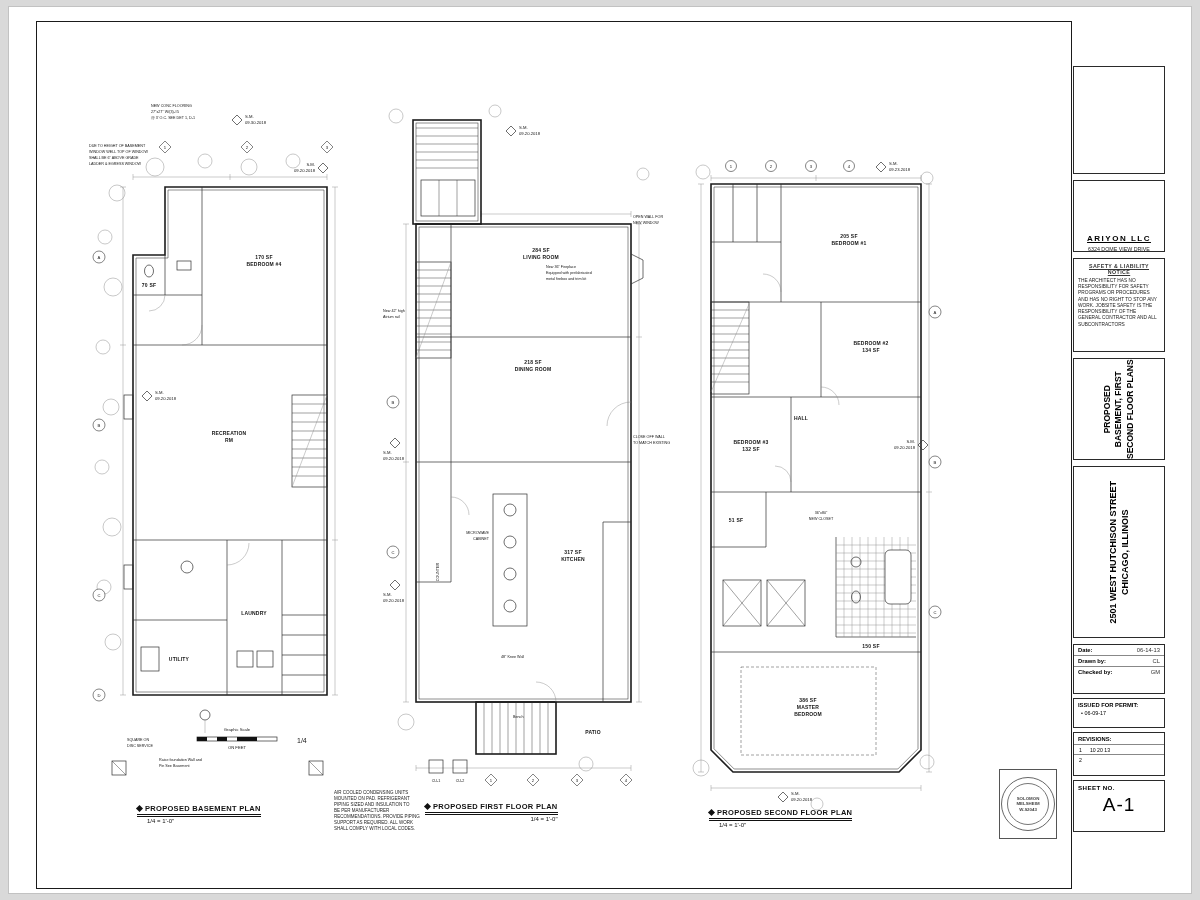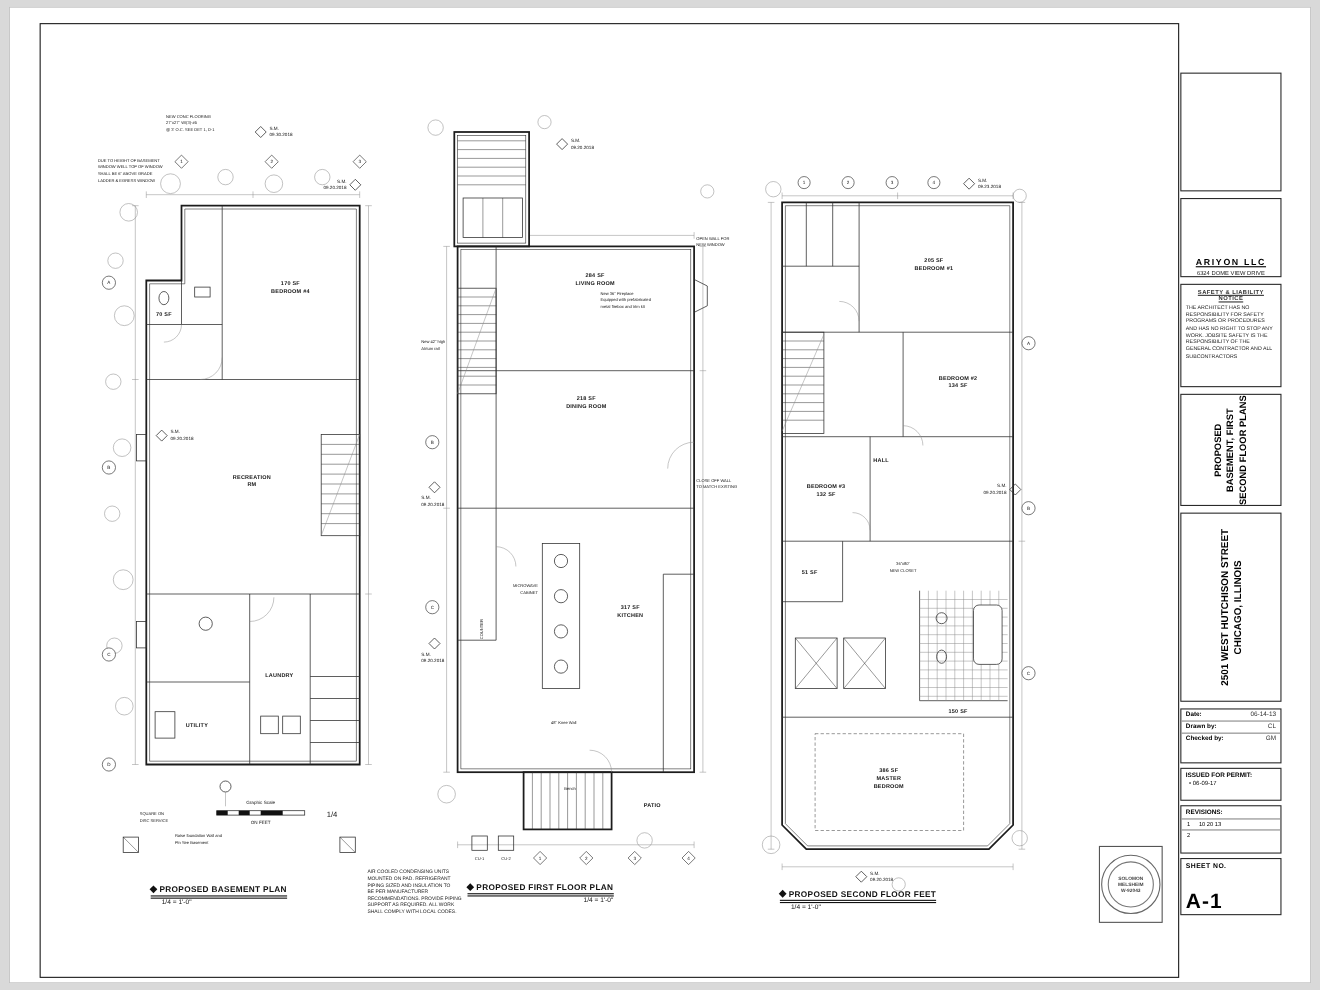--- a/index.html
+++ b/index.html
@@ -46,21 +46,21 @@
   .meta-label { font-weight:bold; }
   .meta-value { color:#333; }
   .tb-permit { padding:3px 4px; }
   .permit-title { font-size:5.8px; font-weight:bold; }
   .permit-item { font-size:5.4px; margin-top:2px; padding-left:3px; }
   .tb-rev { padding:3px 0 0 0; }
   .rev-title { font-size:5.8px; font-weight:bold; padding:0 4px 2px 4px; }
   .rev-row { display:flex; gap:8px; font-size:5.2px; padding:1.5px 5px; border-top:.5px solid #888; }
   .tb-sheet { padding:3px 4px; }
   .sheet-label { font-size:6.2px; font-weight:bold; letter-spacing:.4px; }
-  .sheet-value { font-size:19px; font-weight:bold; text-align:left; margin-top:18px; letter-spacing:1px; }
+  .sheet-value { font-size:19px; font-weight:normal; text-align:center; margin-top:3px; letter-spacing:1px; }
 
   .stamp-box { position:absolute; left:990px; top:762px; width:58px; height:70px; border:1px solid #555; display:flex; align-items:center; justify-content:center; background:#fff; }
   .stamp-circle { width:54px; height:54px; border:1.5px solid #666; border-radius:50%; position:relative; display:flex; align-items:center; justify-content:center; }
   .stamp-circle::before { content:""; position:absolute; inset:5px; border:.6px solid #777; border-radius:50%; }
   .stamp-text { font-size:4.4px; text-align:center; line-height:1.25; color:#444; font-weight:bold; }
 </style>
 </head>
 <body>
 
 <div class="paper">
@@ -371,21 +371,21 @@
   <div class="plan-title" style="left:416px; top:795px;text-align:right;">
     <div class="pt-row">
         <span class="pt-bullet"></span>
         <span class="pt-text">PROPOSED FIRST FLOOR PLAN</span>
       </div>
     <div class="pt-scale">1/4 = 1'-0"</div>
   </div>
   <div class="plan-title" style="left:700px; top:801px;">
     <div class="pt-row">
         <span class="pt-bullet"></span>
-        <span class="pt-text">PROPOSED SECOND FLOOR FEET</span>
+        <span class="pt-text">PROPOSED SECOND FLOOR PLAN</span>
       </div>
     <div class="pt-scale">1/4 = 1'-0"</div>
   </div>
 
   <div class="hvac-note">
     <div>AIR COOLED CONDENSING UNITS</div>
     <div>MOUNTED ON PAD. REFRIGERANT</div>
     <div>PIPING SIZED AND INSULATION TO</div>
     <div>BE PER MANUFACTURER</div>
     <div>RECOMMENDATIONS. PROVIDE PIPING</div>

